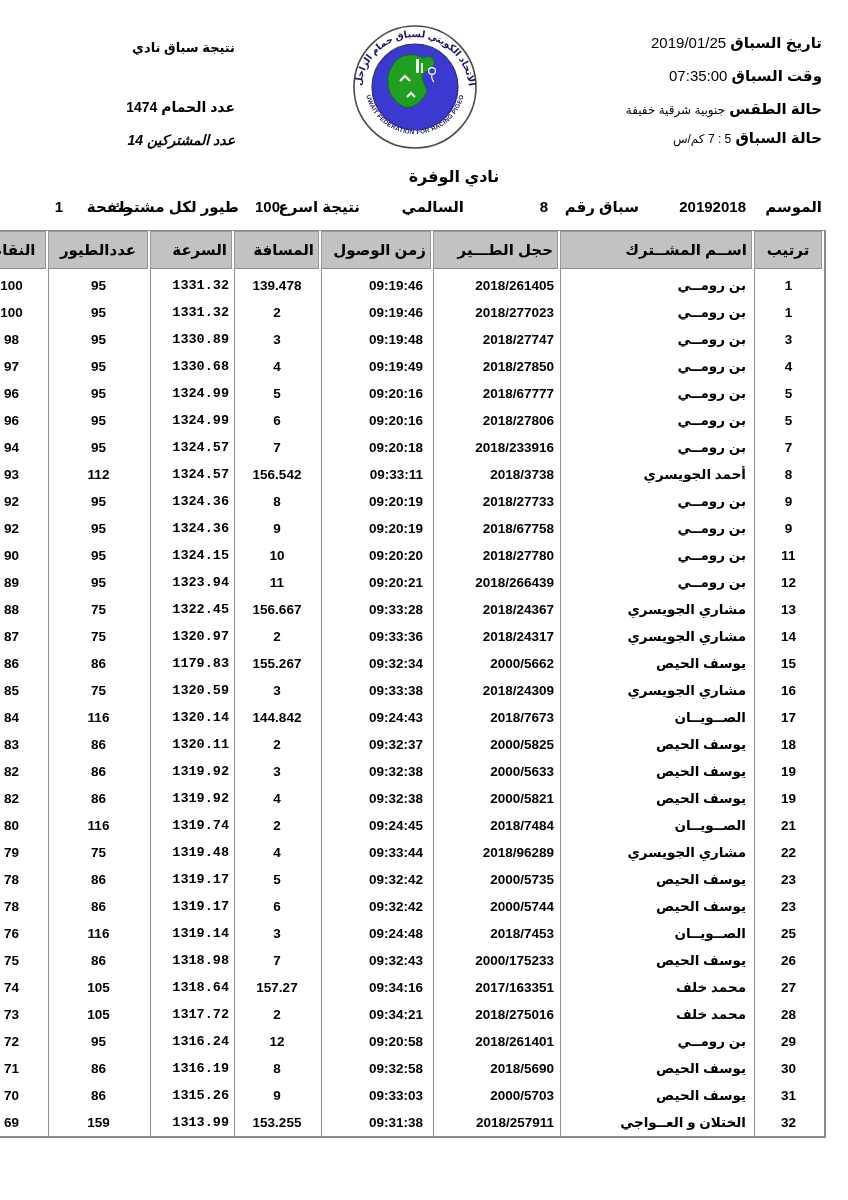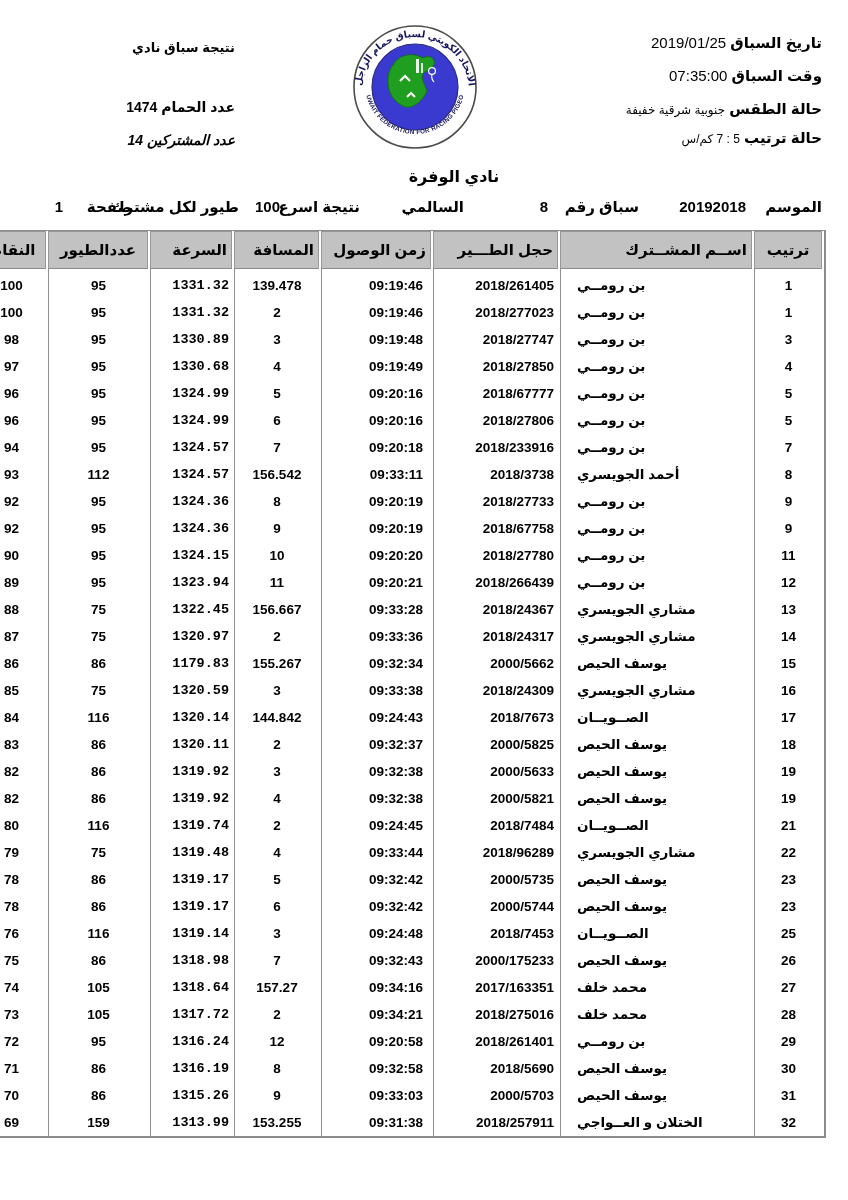--- a/index.html
+++ b/index.html
@@ -59,21 +59,21 @@
   tbody td{
     height:27px;line-height:27px;font-weight:bold;font-size:13.5px;
     padding:0;border-left:1px solid #8f8f8f;white-space:nowrap;overflow:hidden;
     background:#fff;
   }
   tbody tr:first-child td{padding-top:3px;}
   .w-rank{width:62px;} .w-name{width:182px;} .w-ring{width:115px;}
   .w-time{width:100px;} .w-dist{width:75px;} .w-speed{width:72px;}
   .w-birds{width:94px;} .w-points{width:64px;}
   td.c-rank,td.c-dist,td.c-birds,td.c-points{text-align:center;}
-  td.c-name{text-align:left;padding-left:16px;padding-right:6px;}
+  td.c-name{text-align:right;padding-left:4px;padding-right:6px;}
   td.c-ring{text-align:right;padding-right:4px;}
   td.c-time{text-align:right;padding-right:8px;}
   td.c-speed{text-align:right;padding-right:3px;font-family:Liberation Mono, monospace;}
 </style>
 </head>
 <body>
 
 <div class="page">
 
   <div class="hdr">
@@ -85,21 +85,21 @@
       </div>
       <div class="mr-line">
         <span class="lbl">وقت السباق</span>
         <span class="val">07:35:00</span>
       </div>
       <div class="mr-line small wx">
         <span class="lbl">حالة الطقس</span>
         <span class="val">جنوبية شرقية خفيفة</span>
       </div>
       <div class="mr-line small wind">
-        <span class="lbl">حالة ترتيب</span>
+        <span class="lbl">حالة السباق</span>
         <span class="val">5 : 7 كم/س</span>
       </div>
     </div>
 
     <div class="meta-left">
       <div class="ml-title">نتيجة سباق نادي</div>
       <div class="ml-l2">
         <span>عدد الحمام</span>
         <span>1474</span>
       </div>

